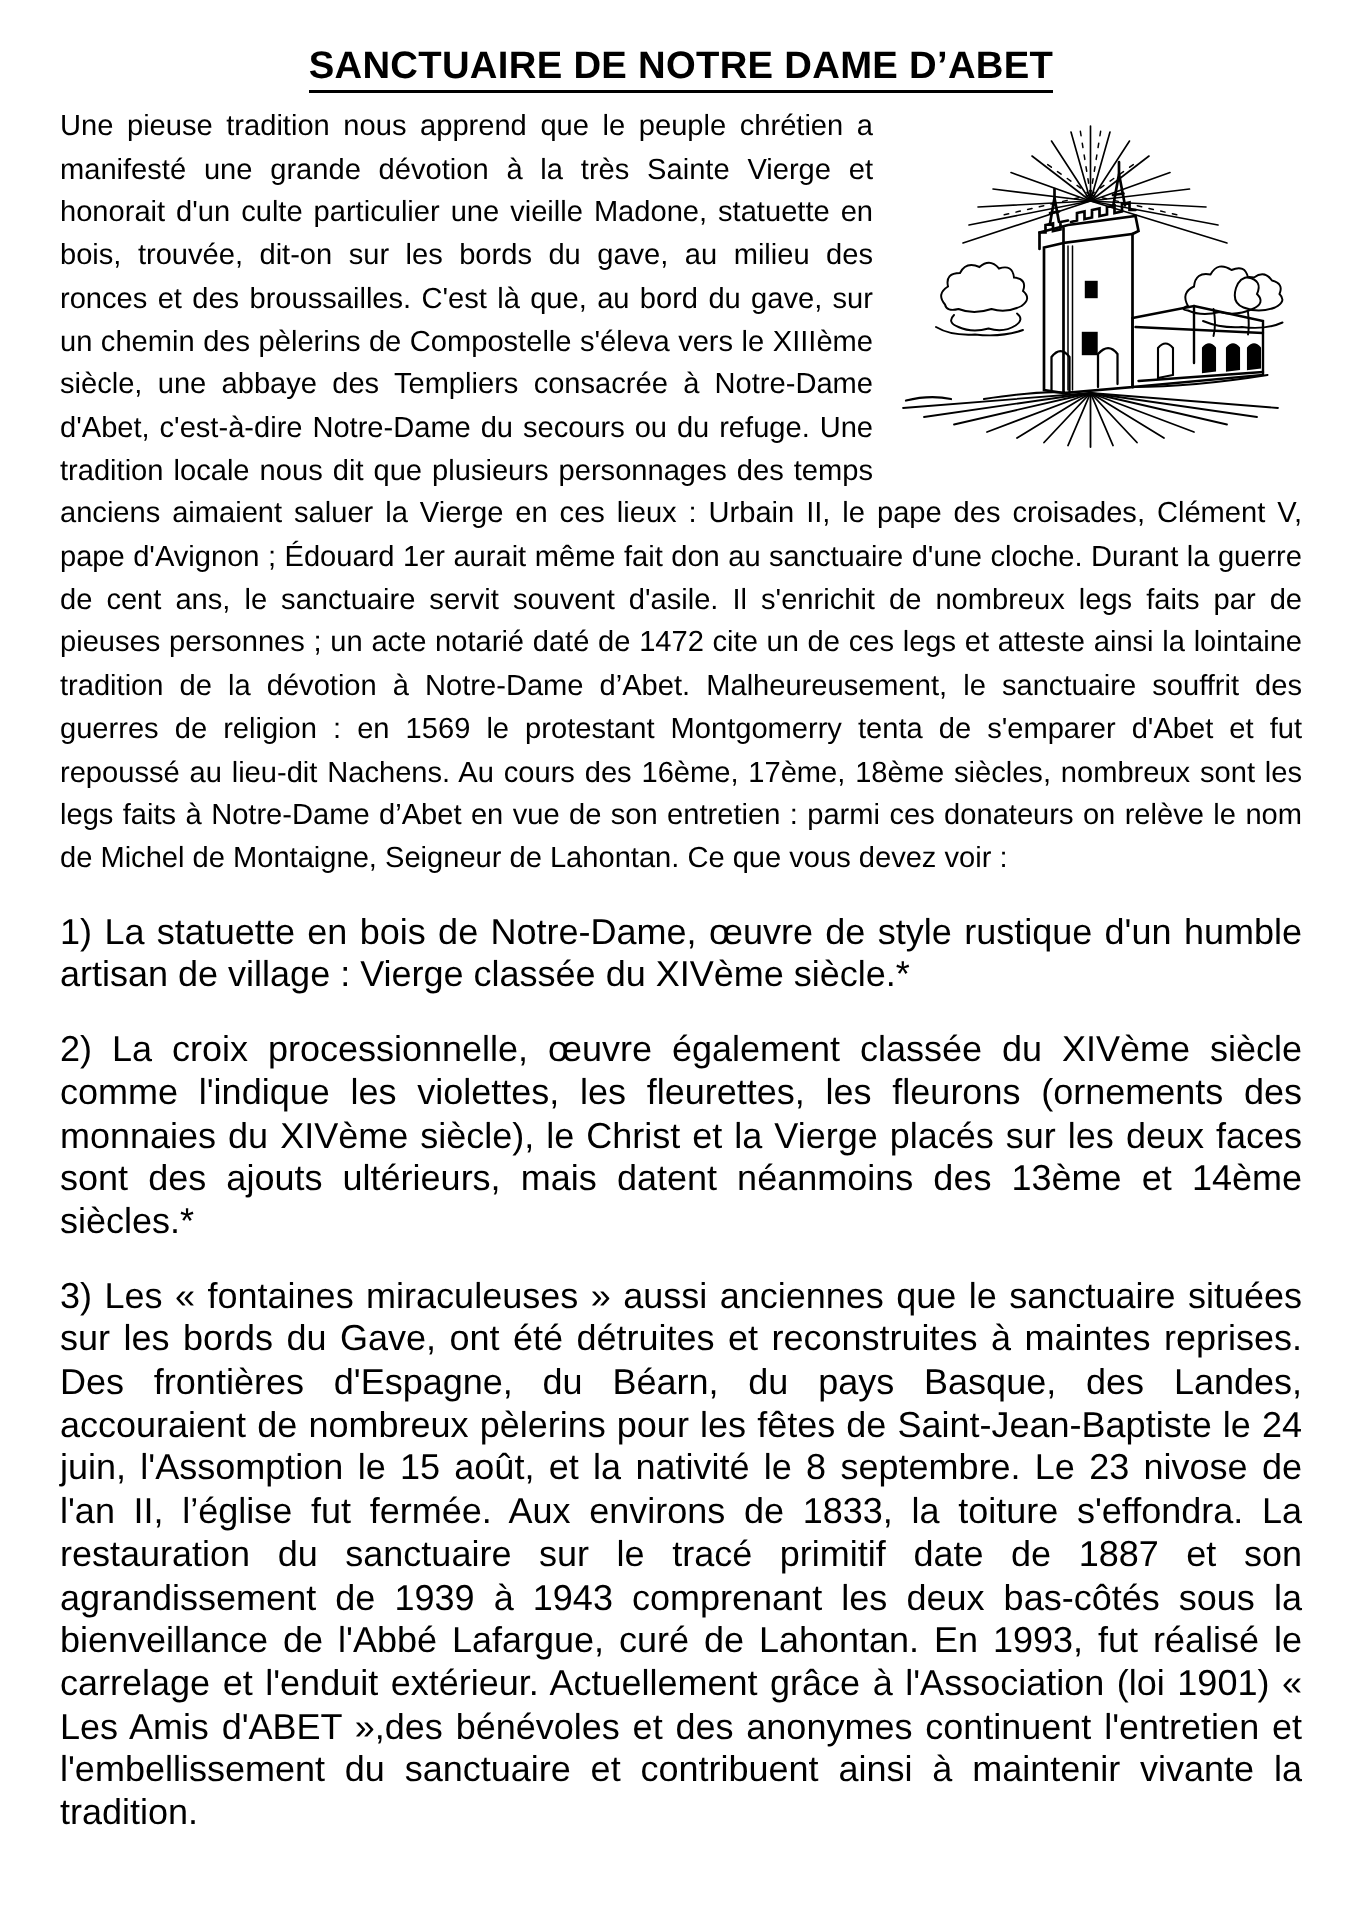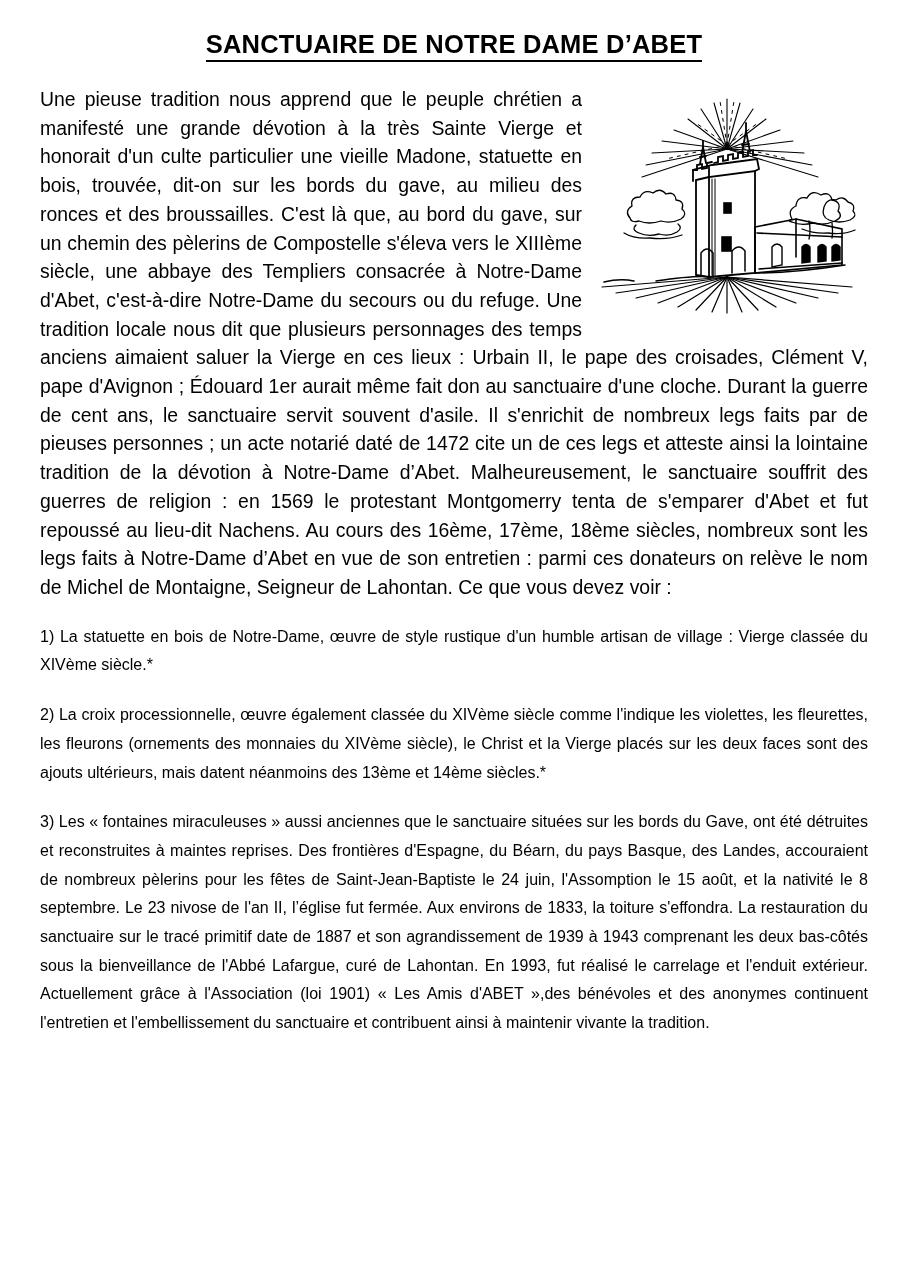--- a/index.html
+++ b/index.html
@@ -47,26 +47,26 @@
     margin: 14px 10px 4px 14px;
     shape-outside: inset(0);
   }
   .illustration svg { display: block; width: 100%; height: 100%; }
 
   
   .intro {
     font-size: 19.4px;
     line-height: 28.7px;
     text-align: justify;
-    margin: 21px 0 0 0;
+    margin: 6px 0 0 0;
     padding-top: 2px;
     hyphens: none;
   }
   .numbered {
-    font-size: 16px;
+    font-size: 24px;
     line-height: 28.7px;
     text-align: justify;
     margin: 21px 0 0 0;
   }
   .footnote {
     font-size: 19.2px;
     line-height: 26px;
     font-weight: bold;
     font-style: italic;
     text-align: left;

